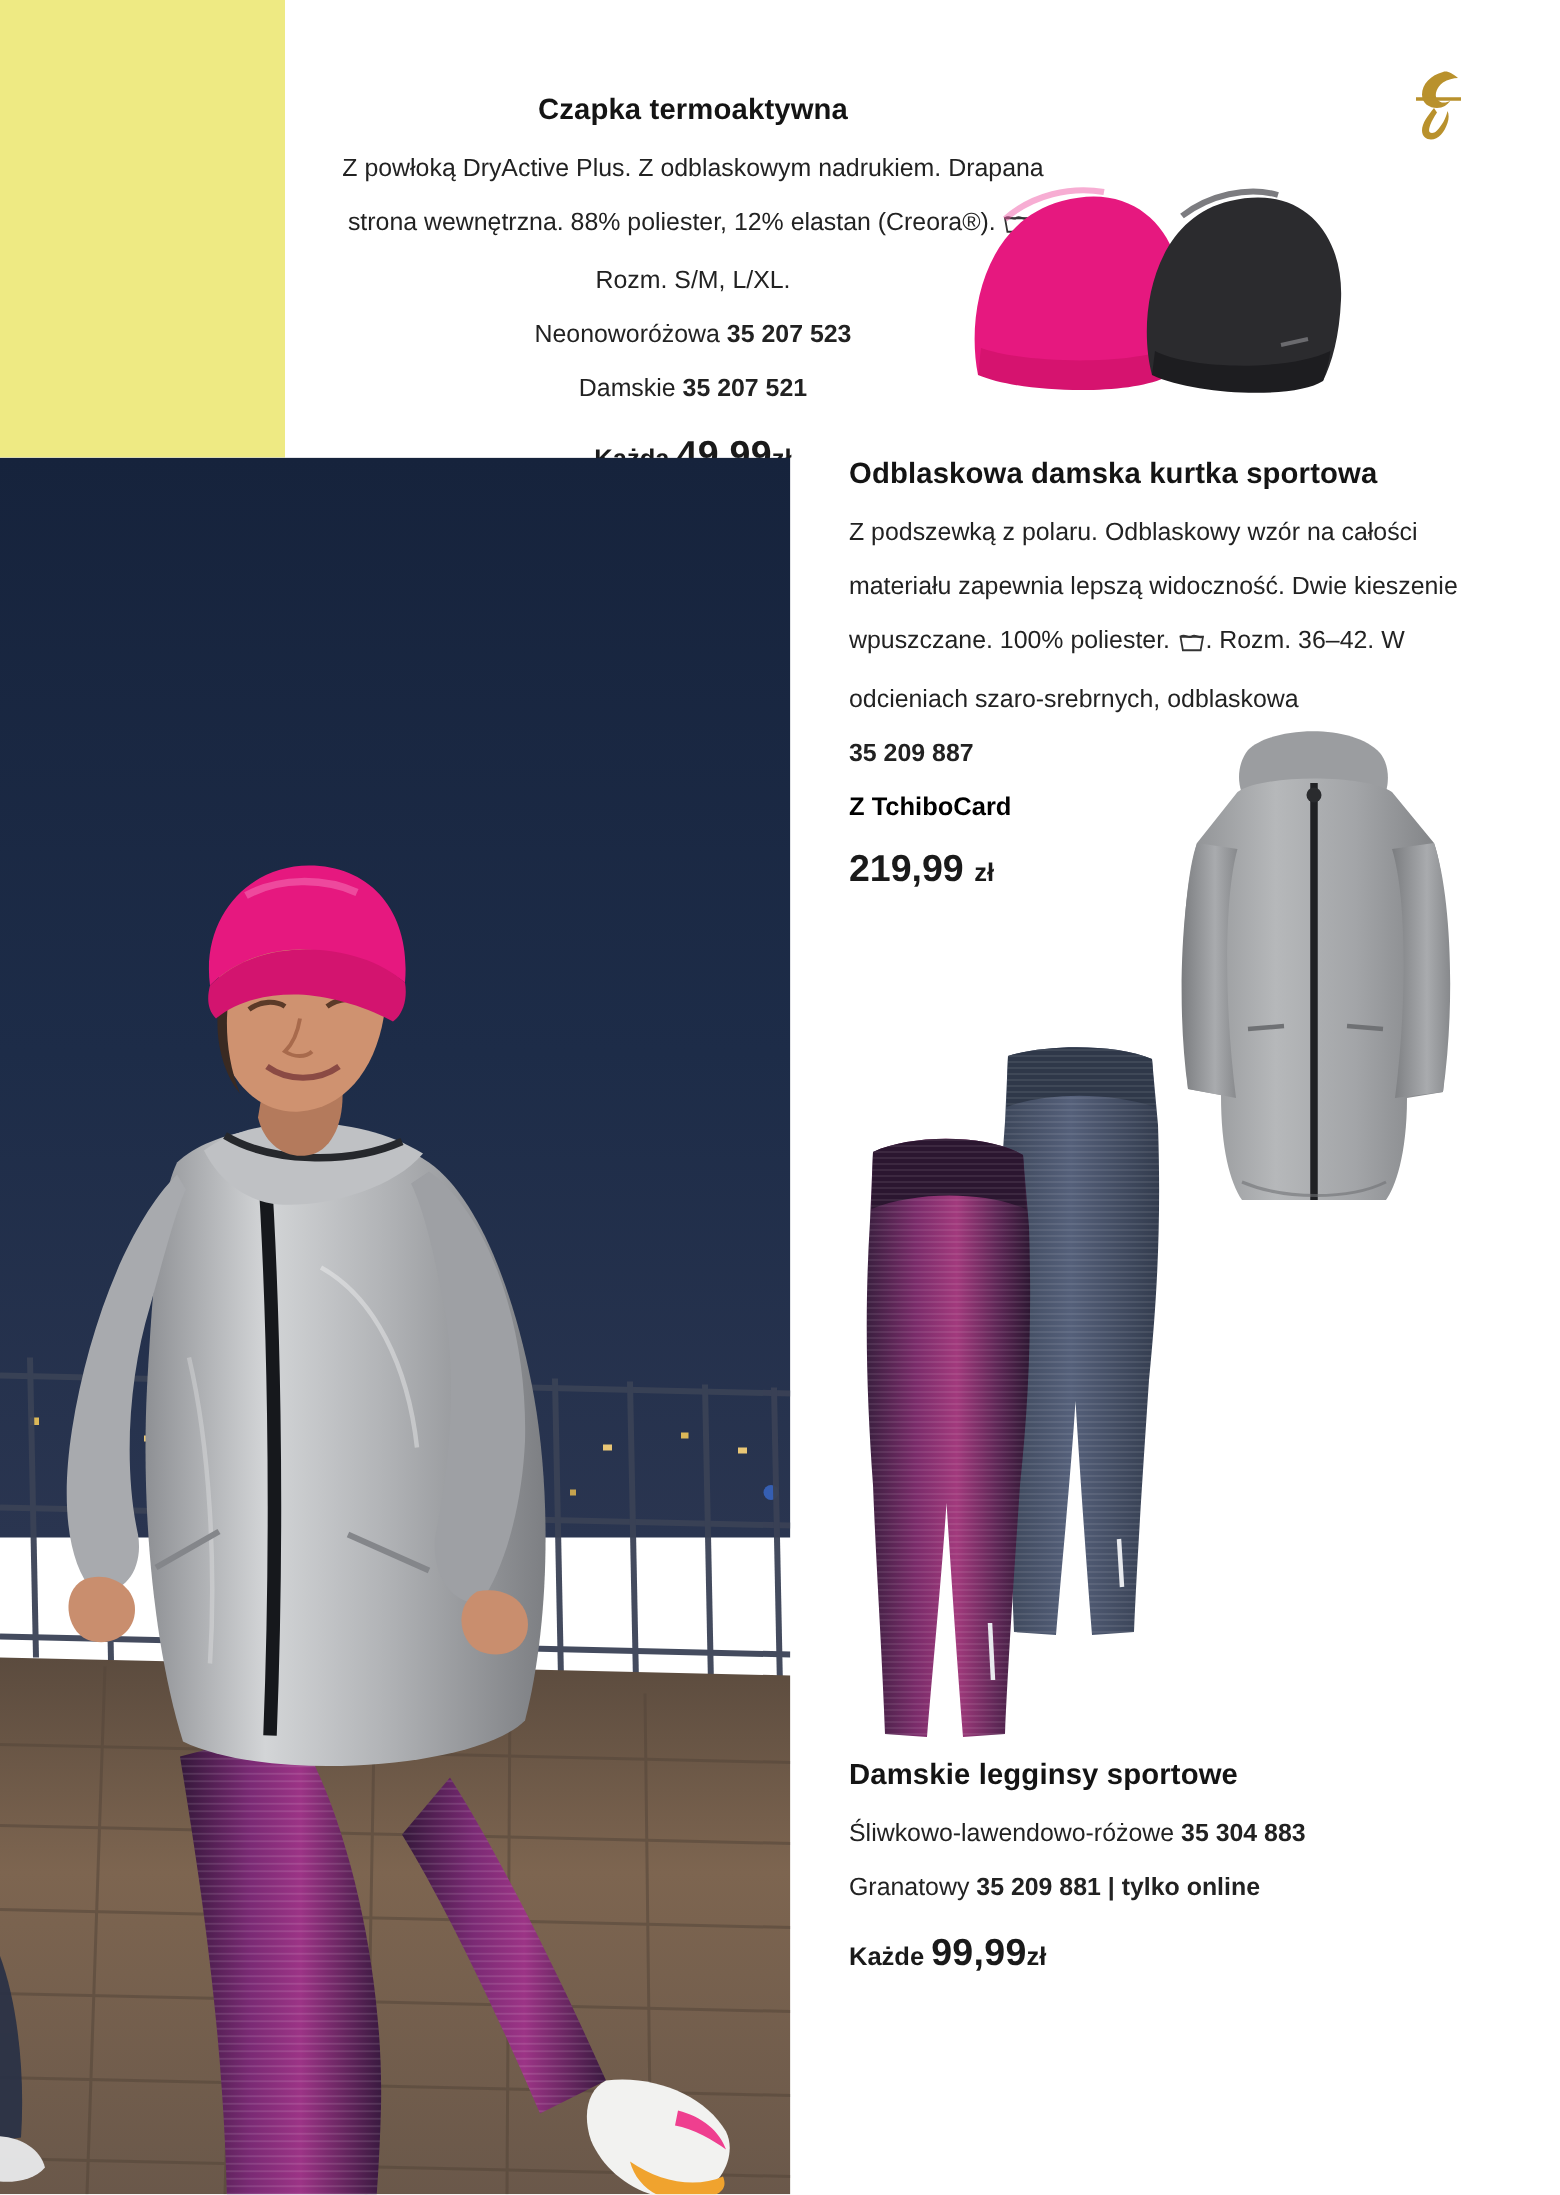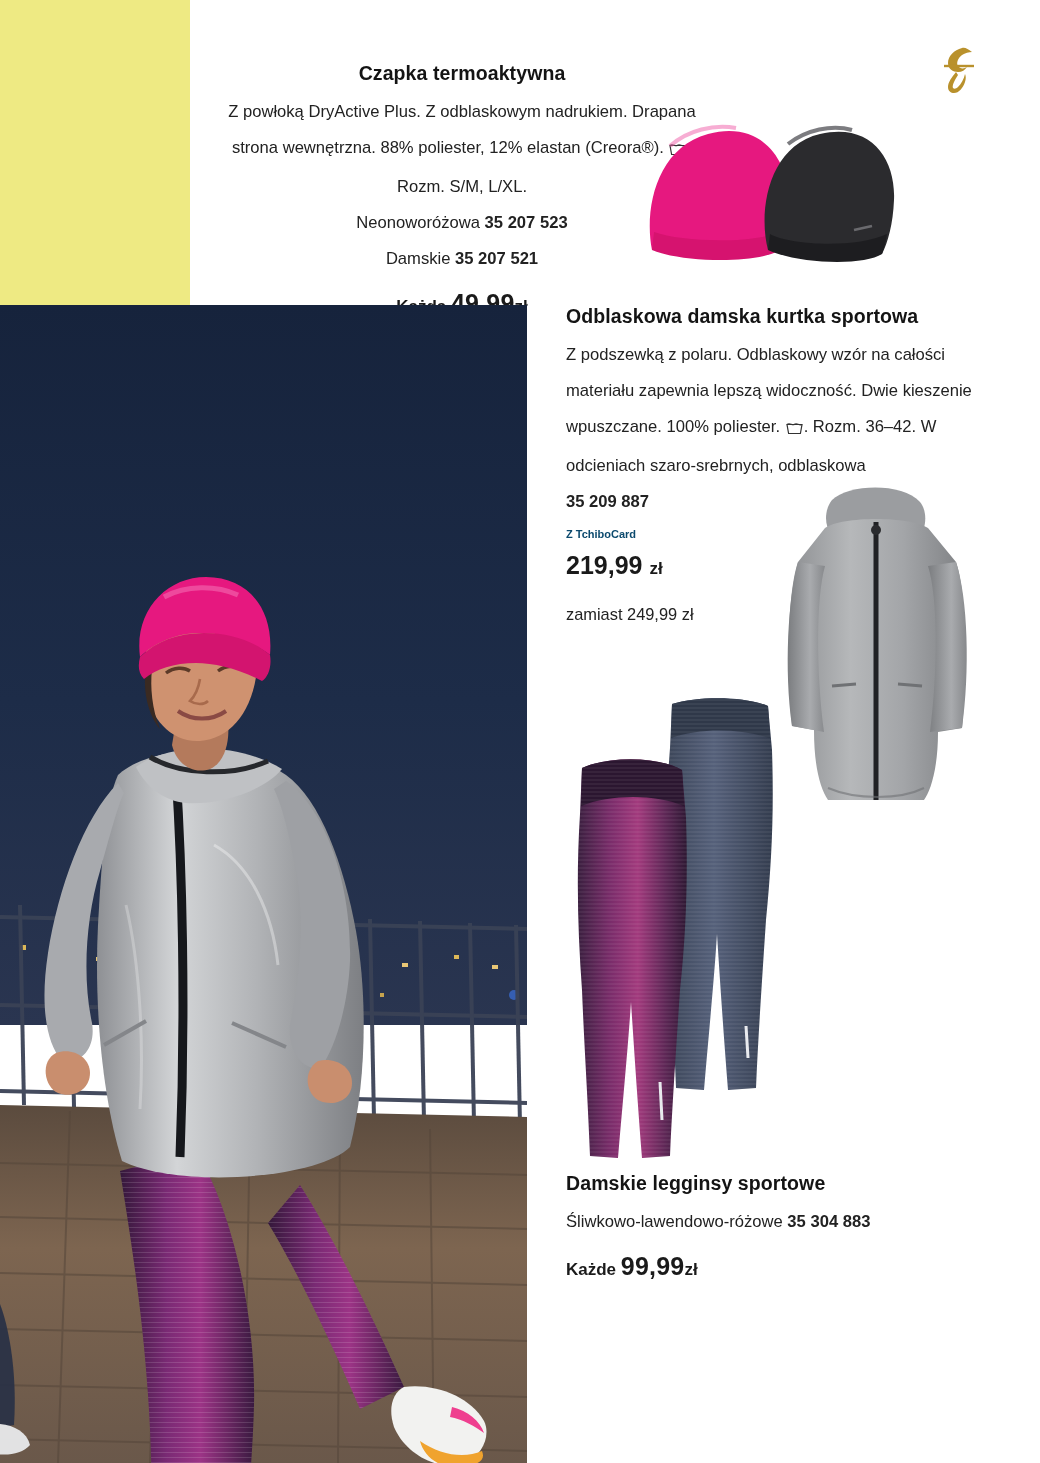--- a/index.html
+++ b/index.html
@@ -85,23 +85,23 @@
   .price-line .amount {
     font-size: 25px;
     font-weight: bold;
     letter-spacing: 0.2px;
   }
   .price-line .cur {
     font-size: 17px;
     font-weight: bold;
   }
   .tchibocard {
-    color: #0c4a6e;
-    font-weight: bold;
-    font-size: 11px;
+    color: #000000;
+    font-weight: bold;
+    font-size: 17px;
     margin-top: 8px;
   }
   .bigprice {
     font-size: 25px;
     font-weight: bold;
     margin-top: 6px;
   }
   .bigprice .cur { font-size: 17px; }
   .instead {
     font-size: 16.4px;
@@ -209,21 +209,20 @@
         <path d="M1 3.5 C4 1 6 5.2 8.5 3.3 C11 1.4 13 5 16 3.5" fill="none" stroke="#333" stroke-width="1.2"></path>
       </svg>
     </span><span>. Rozm. 36–42. W odcieniach szaro-srebrnych, odblaskowa</span>
   </p>
   <p class="desc bold">35 209 887</p>
   <p class="tchibocard">Z TchiboCard</p>
   <p class="bigprice">
     <span>219,99</span>
     <span class="cur">zł</span>
   </p>
-  <p class="instead">zamiast 249,99 zł</p>
 </div>
 
 <div class="jacket-art">
   <svg viewBox="0 0 215 400" width="215" height="400" aria-hidden="true">
     <defs>
       <linearGradient id="jg" x1="0" y1="0" x2="1" y2="0">
         <stop offset="0%" stop-color="#8d8f92"></stop>
         <stop offset="35%" stop-color="#b6b8ba"></stop>
         <stop offset="65%" stop-color="#a3a5a8"></stop>
         <stop offset="100%" stop-color="#7e8083"></stop>
@@ -288,20 +287,24 @@
       <path d="M100 392 L102 430" stroke="#e8eaee" stroke-width="3" fill="none"></path>
     </g>
   </svg>
 </div>
 
 <div class="block-leggings">
   <h2 class="title">Damskie legginsy sportowe</h2>
   <p class="desc">
     <span>Śliwkowo-lawendowo-różowe</span>
     <span class="code">35 304 883</span>
+  </p>
+  <p class="desc">
+    <span>Granatowy</span>
+    <span class="code">35 209 881</span><span class="code"> | tylko online</span>
   </p>
   <p class="price-line">
     <span>Każde</span>
     <span class="amount">99,99</span><span class="cur">zł</span>
   </p>
 </div>
 
 <div class="photo">
   <svg viewBox="0 0 527 1158" width="527" height="1158" preserveAspectRatio="xMidYMid slice" aria-hidden="true">
     <defs>

